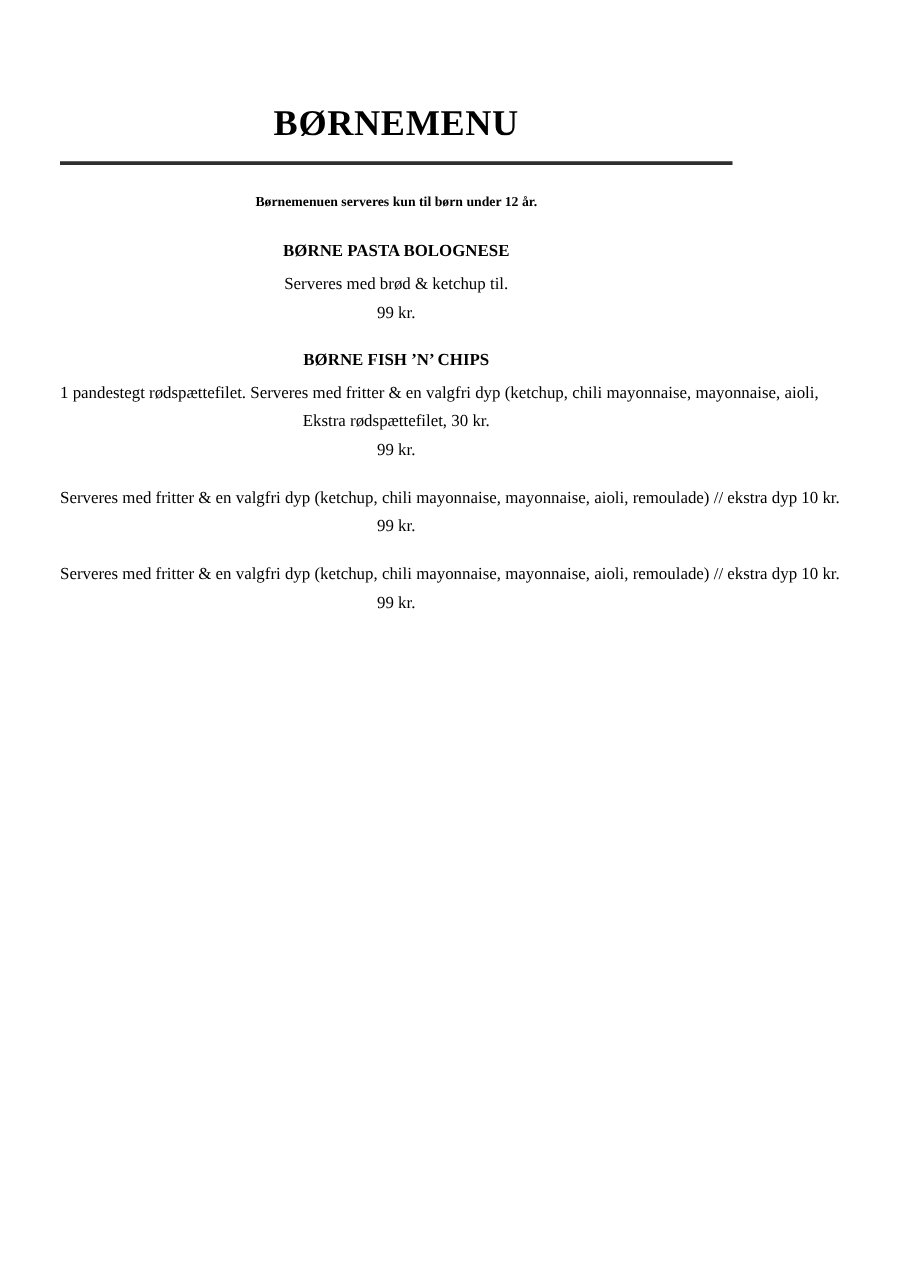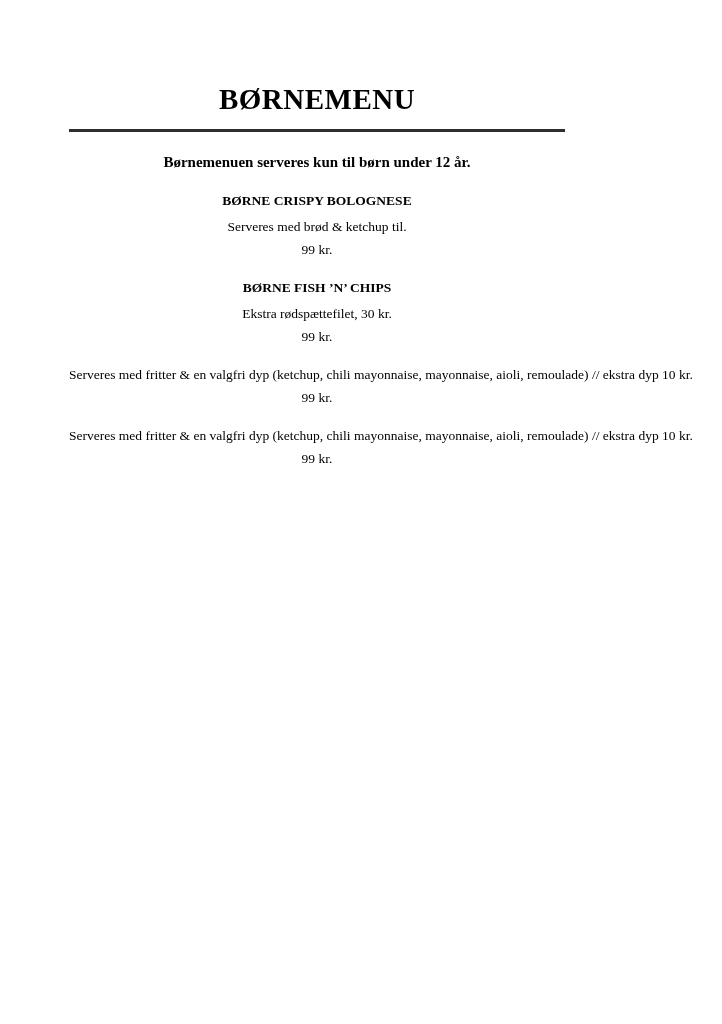--- a/index.html
+++ b/index.html
@@ -15,39 +15,39 @@
     width: 722px;
     height: 1024px;
     margin: 0 auto;
     font-family: "Liberation Serif", "DejaVu Serif", serif;
     color: var(--text-color);
     overflow: hidden;
   }
   .page {
     width: 634px;
     height: 1024px;
-    padding: 0 69px;
+    padding: 0 48px;
     text-align: center;
   }
   .page-title {
     padding-top: 83px;
     font-size: 29px;
     font-weight: bold;
     letter-spacing: 0.5px;
     line-height: 32px;
   }
   .divider {
     margin-top: 14px;
     height: 3px;
     background: var(--rule-color);
     border: none;
   }
   .age-note {
     margin-top: 19px;
-    font-size: 15px;
+    font-size: 11px;
     font-weight: bold;
     line-height: 23px;
     margin-bottom: 7px;
   }
   .menu-item {
     margin-top: 15px;
   }
   .menu-item-name {
     font-size: 13.5px;
     font-weight: bold;
@@ -65,27 +65,28 @@
 
 <div class="page">
 
   <h1 class="page-title">BØRNEMENU</h1>
 
   <div class="divider"></div>
 
   <p class="age-note">Børnemenuen serveres kun til børn under 12 år.</p>
 
   <section class="menu-item">
-    <h2 class="menu-item-name">BØRNE CRISPY BOLOGNESE</h2>
+    <h2 class="menu-item-name">BØRNE PASTA BOLOGNESE</h2>
     <p class="line">Serveres med brød &amp; ketchup til.</p>
     <p class="line price">99 kr.</p>
   </section>
 
   <section class="menu-item">
     <h2 class="menu-item-name">BØRNE FISH ’N’ CHIPS</h2>
+    <p class="line">1 pandestegt rødspættefilet. Serveres med fritter &amp; en valgfri dyp (ketchup, chili mayonnaise, mayonnaise, aioli,</p>
     <p class="line">Ekstra rødspættefilet, 30 kr.</p>
     <p class="line price">99 kr.</p>
   </section>
 
   <section class="menu-item">
     <p class="line">Serveres med fritter &amp; en valgfri dyp (ketchup, chili mayonnaise, mayonnaise, aioli, remoulade) // ekstra dyp 10 kr.</p>
     <p class="line price">99 kr.</p>
   </section>
 
   <section class="menu-item">

